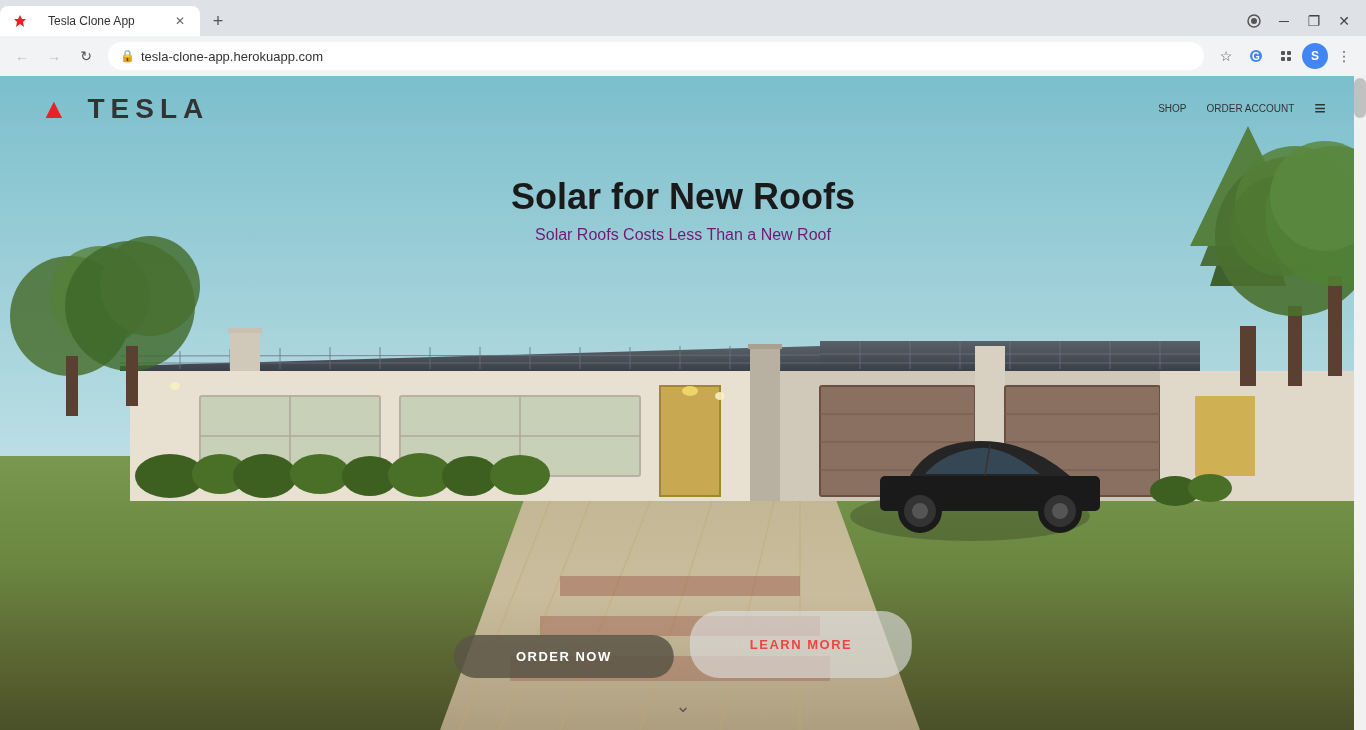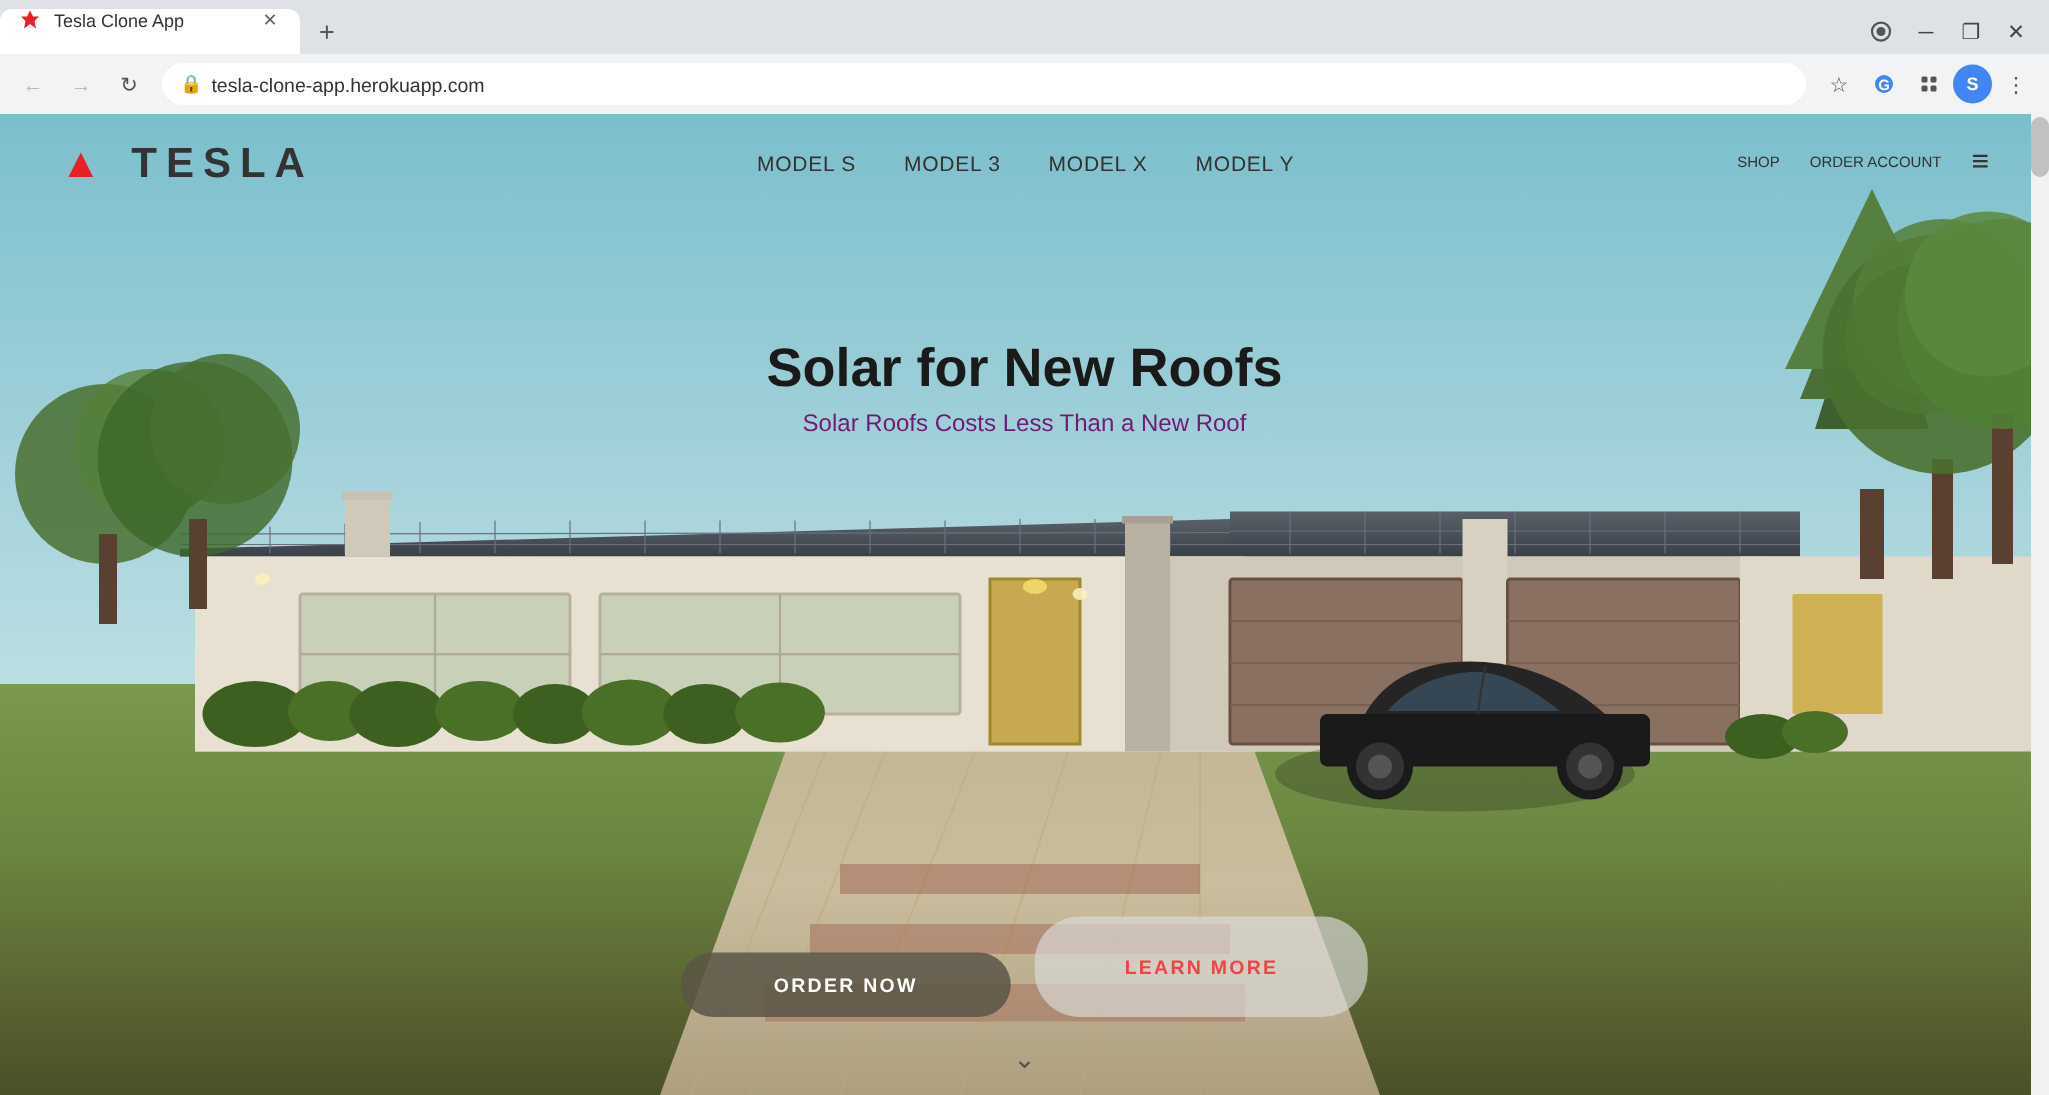--- a/index.html
+++ b/index.html
@@ -6,30 +6,30 @@
     body { font-family: 'Arial', sans-serif; overflow: hidden; width: 1366px; height: 730px; }
     .tab-bar {
       display: flex;
       align-items: center;
       background: #dee1e6;
       height: 36px;
       padding: 6px 0 0 0;
     }
     .tab {
       display: flex;
-      align-items: flex-end;
+      align-items: center;
       background: #fff;
       border-radius: 8px 8px 0 0;
-      padding: 15px 12px;
+      padding: 0 12px;
       height: 30px;
       min-width: 200px;
       max-width: 250px;
       font-size: 12px;
       color: #333;
-      gap: 8px;
+      gap: 20px;
       position: relative;
     }
     .tab-favicon {
       width: 16px;
       height: 16px;
       display: flex;
       align-items: center;
       justify-content: center;
     }
     .tab-title {
@@ -212,21 +212,20 @@
       left: 50%;
       transform: translateX(-50%);
       text-align: center;
       z-index: 5;
     }
     .hero-title {
       font-size: 36px;
       font-weight: 700;
       color: #1a1a1a;
       margin-bottom: 8px;
-      margin-top: 48px;
     }
     .hero-subtitle {
       font-size: 16px;
       color: #701a75;
       font-weight: 400;
     }
 
     
     .cta-buttons {
       position: absolute;
@@ -539,26 +538,20 @@
 
     <rect x="1354" y="0" width="12" height="654" fill="#f1f1f1"></rect>
     <rect x="1354" y="2" width="12" height="40" rx="6" fill="#c1c1c1"></rect>
   </svg>
 
   <nav class="tesla-nav">
     <div class="tesla-logo">
       <span class="tesla-logo-t">▲</span>
       <span> TESLA</span>
     </div>
-    <div class="nav-links">
-      <a class="nav-link">MODEL S</a>
-      <a class="nav-link">MODEL 3</a>
-      <a class="nav-link">MODEL X</a>
-      <a class="nav-link">MODEL Y</a>
-    </div>
     <div class="nav-right">
       <a class="nav-right-link">SHOP</a>
       <a class="nav-right-link">ORDER ACCOUNT</a>
       <a class="nav-right-link" style="font-size:20px;">≡</a>
     </div>
   </nav>
 
   <div class="hero-content">
     <h1 class="hero-title">Solar for New Roofs</h1>
     <p class="hero-subtitle">Solar Roofs Costs Less Than a New Roof</p>

